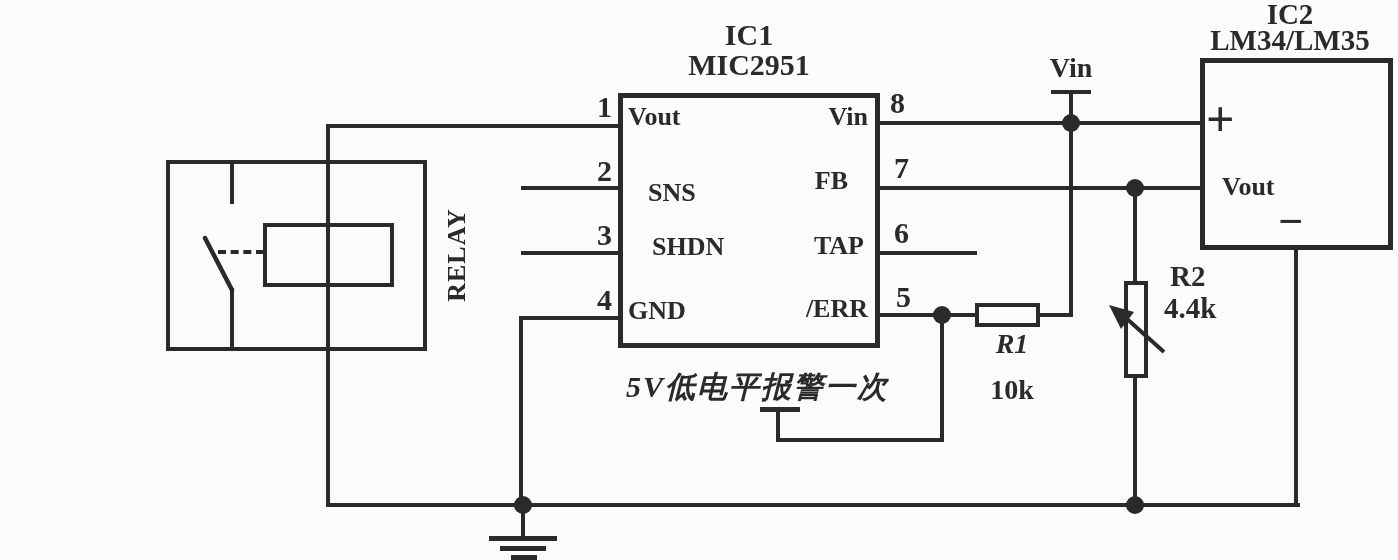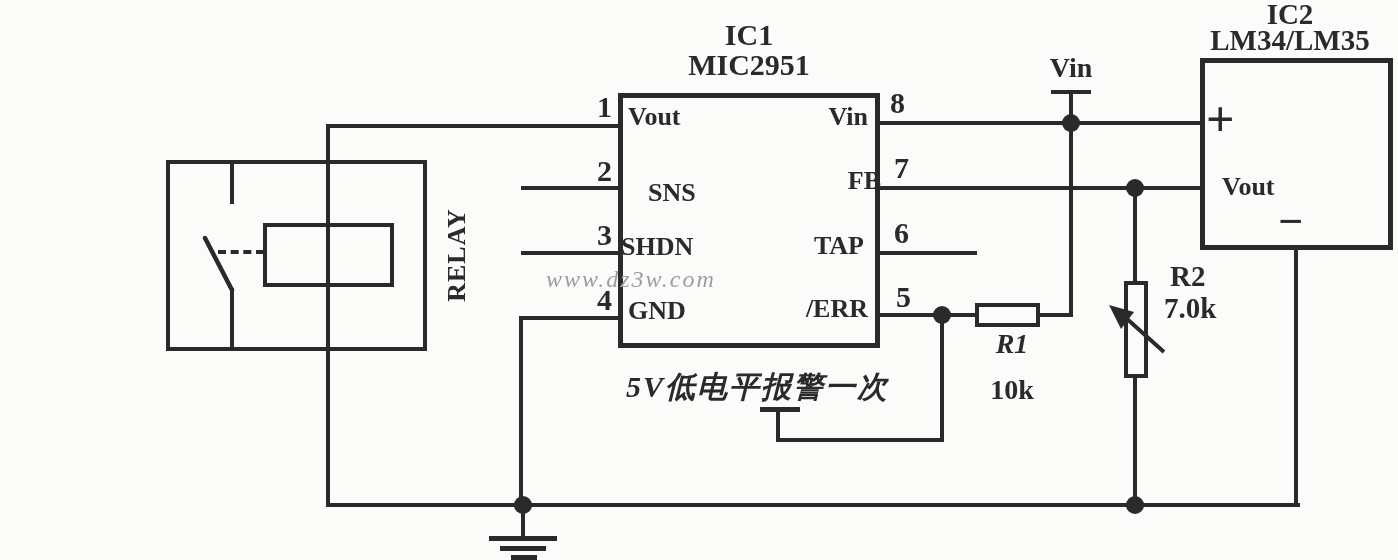--- a/index.html
+++ b/index.html
@@ -72,24 +72,24 @@
     <div class="lbl f30 right" style="left:572px;top:156px;width:40px;">2</div>
     <div class="lbl f30 right" style="left:572px;top:220px;width:40px;">3</div>
     <div class="lbl f30 right" style="left:572px;top:285px;width:40px;">4</div>
     <div class="lbl f30" style="left:890px;top:88px;width:40px;">8</div>
     <div class="lbl f30" style="left:894px;top:153px;width:40px;">7</div>
     <div class="lbl f30" style="left:894px;top:218px;width:40px;">6</div>
     <div class="lbl f30" style="left:896px;top:282px;width:40px;">5</div>
 
     <div class="lbl f31" style="left:628px;top:104px;">Vout</div>
     <div class="lbl f31" style="left:648px;top:169px;margin-top:11px;">SNS</div>
-    <div class="lbl f31" style="left:621px;top:234px;">SHDN</div>
+    <div class="lbl f31" style="left:652px;top:234px;">SHDN</div>
     <div class="lbl f31" style="left:628px;top:298px;">GND</div>
     <div class="lbl f31 right" style="left:728px;top:104px;width:140px;">Vin</div>
-    <div class="lbl f31 right" style="left:741px;top:168px;width:140px;">FB</div>
+    <div class="lbl f31 right" style="left:708px;top:168px;width:140px;">FB</div>
     <div class="lbl f31 right" style="left:724px;top:233px;width:140px;">TAP</div>
     <div class="lbl f31 right" style="left:728px;top:296px;width:140px;">/ERR</div>
   </div>
 
   <div>
     <div class="lbl f28 center" style="left:1021px;top:54px;width:100px;">Vin</div>
     <div class="wire" style="left:1051px;top:90px;width:40px;height:4px;"></div>
     <div class="wire" style="left:1069px;top:90px;width:4px;height:227px;"></div>
     <div class="dot" style="left:1062px;top:114px;"></div>
   </div>
@@ -101,21 +101,21 @@
     <div class="lbl f28 center" style="left:962px;top:330px;width:100px;font-style:italic;">R1</div>
     <div class="lbl f28 center" style="left:962px;top:376px;width:100px;">10k</div>
   </div>
 
   <div>
     <div class="dot" style="left:1126px;top:179px;"></div>
     <div class="wire" style="left:1133px;top:188px;width:4px;height:95px;"></div>
     <div class="box" style="left:1124px;top:281px;width:24px;height:97px;"></div>
     <div class="wire" style="left:1133px;top:376px;width:4px;height:131px;"></div>
     <div class="lbl f29" style="left:1170px;top:262px;">R2</div>
-    <div class="lbl f29" style="left:1164px;top:294px;">7.0k</div>
+    <div class="lbl f29" style="left:1164px;top:294px;">4.4k</div>
   </div>
 
   <div>
     <div class="lbl f29 center" style="left:1190px;top:0px;width:200px;">IC2</div>
     <div class="lbl f29 center" style="left:1190px;top:26px;width:200px;">LM34/LM35</div>
     <div class="box thick" style="left:1200px;top:58px;width:193px;height:192px;"></div>
     <div class="lbl" style="left:1206px;top:94px;font-size:50px;">+</div>
     <div class="lbl f31" style="left:1222px;top:174px;">Vout</div>
     <div class="lbl" style="left:1278px;top:200px;font-size:44px;">−</div>
     <div class="wire" style="left:1294px;top:248px;width:4px;height:259px;"></div>
@@ -133,21 +133,20 @@
     <div class="wire" style="left:519px;top:316px;width:4px;height:191px;"></div>
     <div class="wire" style="left:328px;top:503px;width:972px;height:4px;"></div>
     <div class="dot" style="left:514px;top:496px;"></div>
     <div class="dot" style="left:1126px;top:496px;"></div>
     <div class="wire" style="left:521px;top:505px;width:4px;height:33px;"></div>
     <div class="wire" style="left:489px;top:536px;width:68px;height:5px;"></div>
     <div class="wire" style="left:500px;top:546px;width:46px;height:5px;"></div>
     <div class="wire" style="left:511px;top:555px;width:26px;height:5px;"></div>
   </div>
 
-  <div id="watermark-text" style="left:546px;top:266px;">www.dz3w.com</div>
 
   <svg class="overlay" width="1398" height="560" viewBox="0 0 1398 560">
     <line x1="232" y1="290" x2="205" y2="238" stroke="#2a2a2a" stroke-width="4.5" stroke-linecap="round"></line>
     <line x1="1164" y1="352" x2="1126" y2="318" stroke="#2a2a2a" stroke-width="4"></line>
     <polygon points="1109,305 1134,312 1121,329" fill="#2a2a2a"></polygon>
   </svg>
 
 </div>
 
 </body></html>

